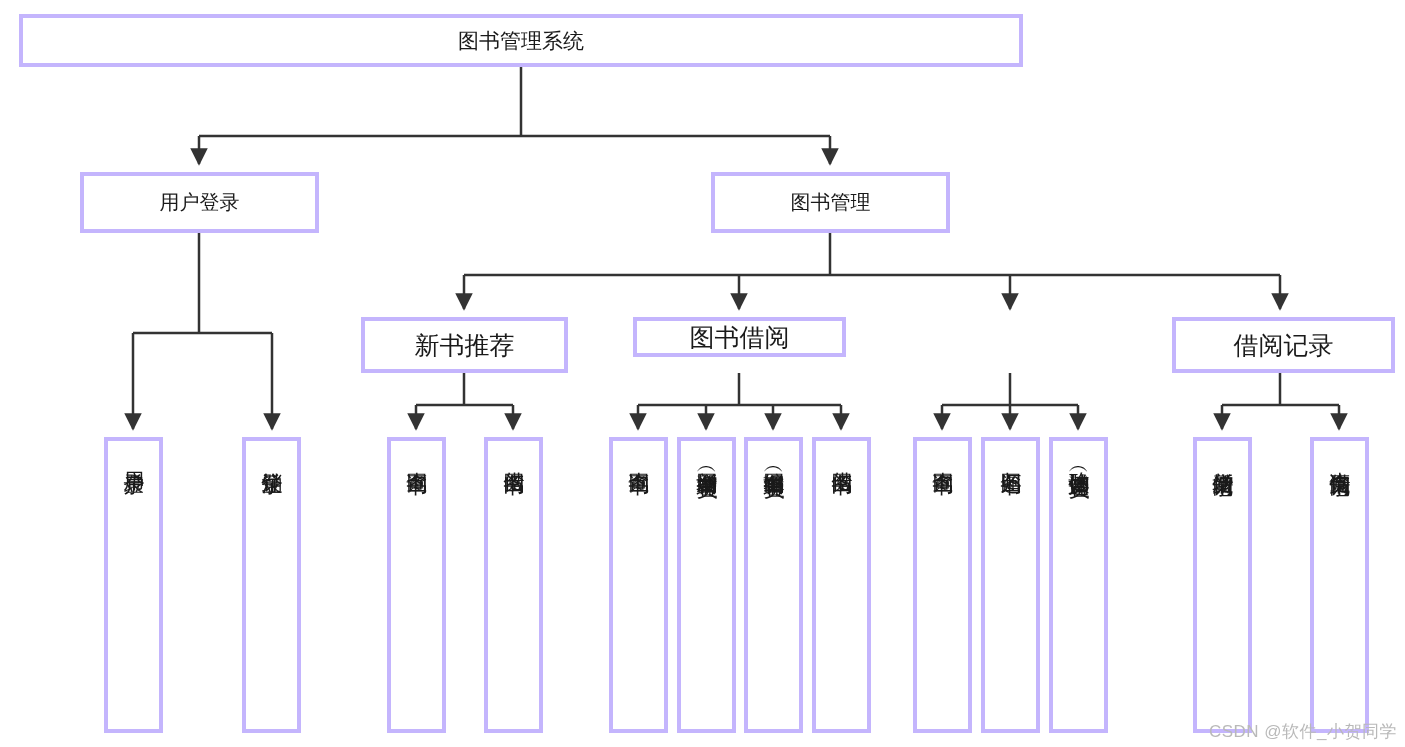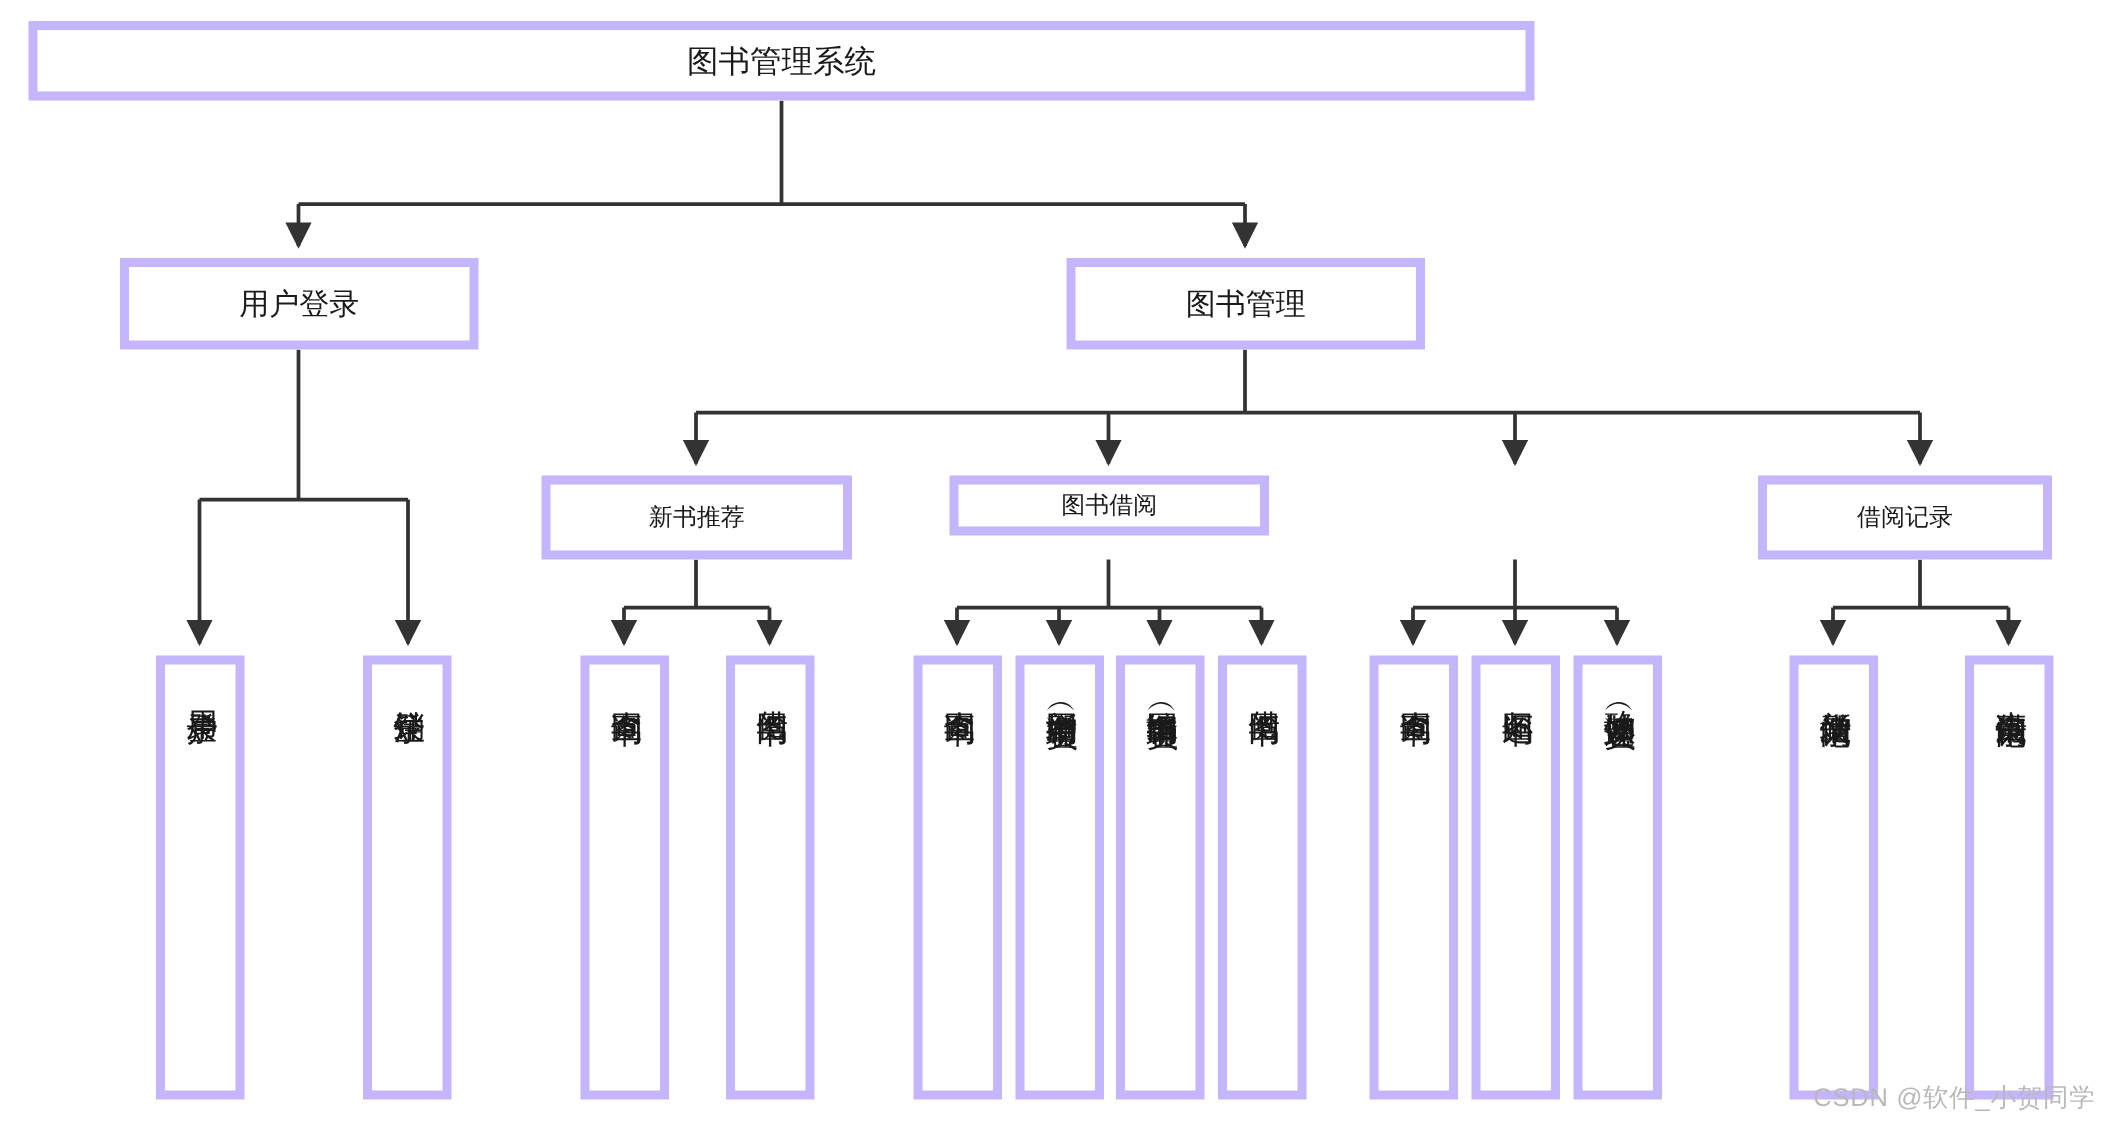--- a/index.html
+++ b/index.html
@@ -22,37 +22,37 @@
     position: absolute;
     left: 0;
     top: 0;
     width: 1405px;
     height: 747px;
     pointer-events: none;
   }
   .node {
     position: absolute;
     box-sizing: border-box;
-    border: 6px solid #c4b5fd;
+    border: 4px solid #c4b5fd;
     background: #ffffff;
     color: #1a1a1a;
     display: flex;
     align-items: center;
     justify-content: center;
     text-align: center;
     z-index: 2;
   }
   .node.root {
     font-size: 21px;
   }
   .node.lvl1 {
     font-size: 20px;
   }
   .node.lvl2 {
-    font-size: 16px;
+    font-size: 25px;
   }
   .node.leaf {
     font-size: 21px;
     writing-mode: vertical-rl;
     text-orientation: upright;
     line-height: 1.18;
     letter-spacing: 1px;
     padding-top: 14px;
     justify-content: flex-start;
     align-items: center;
@@ -136,21 +136,21 @@
   <div class="node lvl1" style="left:711px; top:172px; width:239px; height:61px;justify-content:center;">
     <span class="node-label">图书管理</span>
   </div>
 
   <div class="node lvl2" style="left:361px; top:317px; width:207px; height:56px;">
     <span class="node-label">新书推荐</span>
   </div>
   <div class="node lvl2" style="left:633px; top:317px; width:213px; height:40px;">
     <span class="node-label">图书借阅</span>
   </div>
-  <div class="node lvl2" style="left:1172px; top:317px; width:196px; height:56px;">
+  <div class="node lvl2" style="left:1172px; top:317px; width:223px; height:56px;">
     <span class="node-label">借阅记录</span>
   </div>
 
   <div class="node leaf" style="left:104px; top:437px; width:59px; height:296px;">
     <span class="node-label">用户登录</span>
   </div>
   <div class="node leaf" style="left:242px; top:437px; width:59px; height:296px;">
     <span class="node-label">注销登录</span>
   </div>
 

